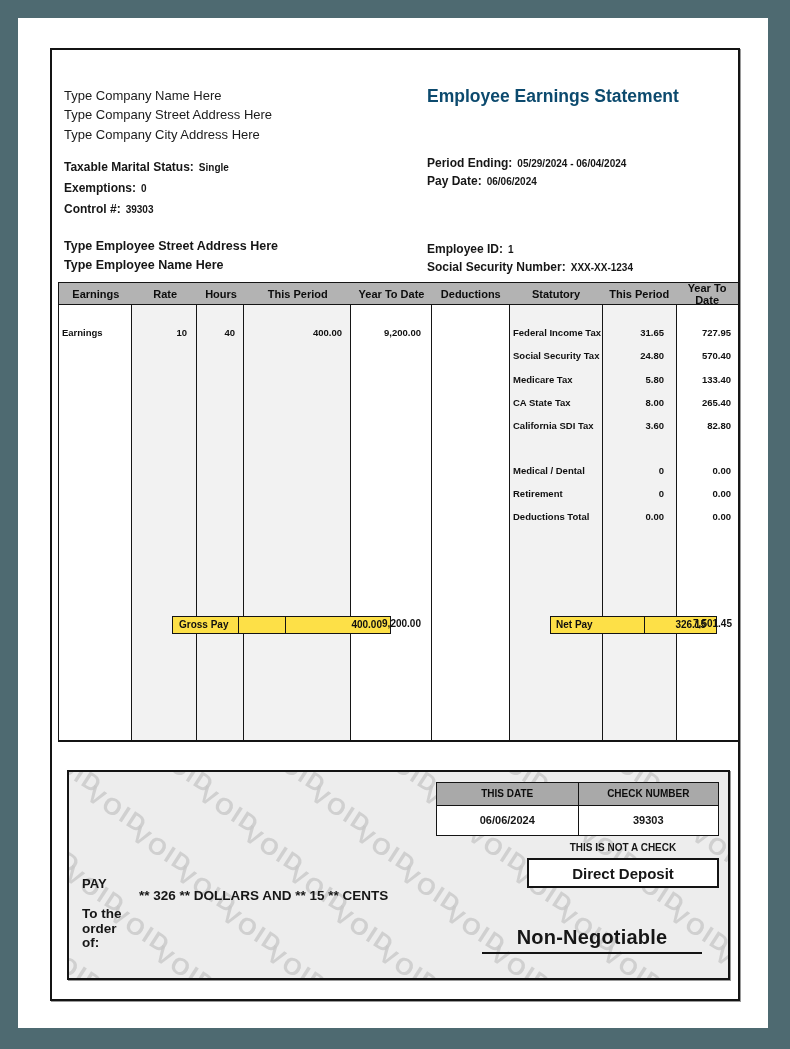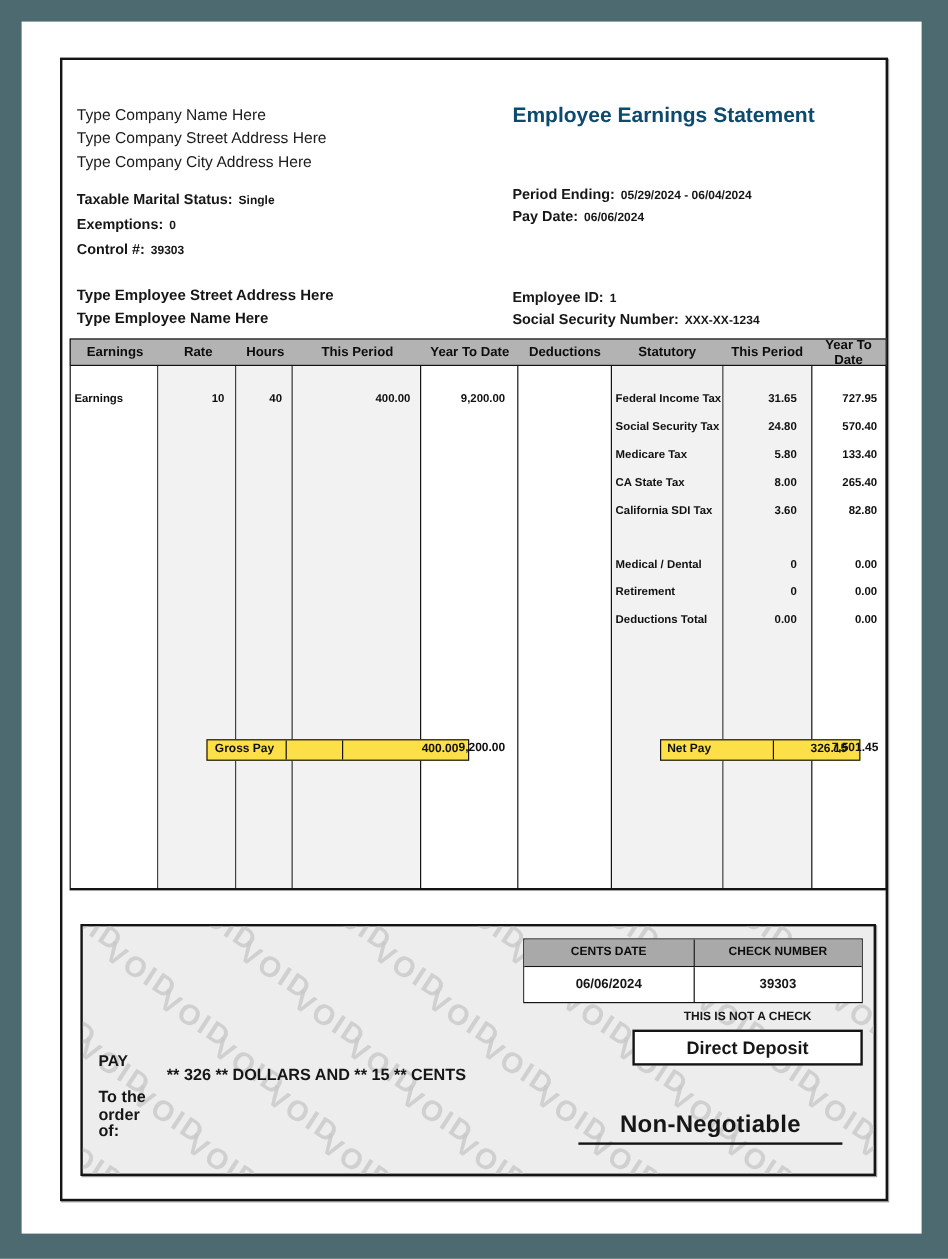--- a/index.html
+++ b/index.html
@@ -267,21 +267,21 @@
           <span class="wm" style="left: 83px; top: 184px;">VOID</span>
           <span class="wm" style="left: 195px; top: 184px;">VOID</span>
           <span class="wm" style="left: 307px; top: 184px;">VOID</span>
           <span class="wm" style="left: 419px; top: 184px;">VOID</span>
           <span class="wm" style="left: 531px; top: 184px;">VOID</span>
           <span class="wm" style="left: 643px; top: 184px;">VOID</span>
         </div>
 
       <div class="chk-table abs">
         <div class="chk-row">
-          <div class="chk-hcell">CENTS DATE</div>
+          <div class="chk-hcell">THIS DATE</div>
           <div class="chk-hcell">CHECK NUMBER</div>
         </div>
         <div class="chk-row">
           <div class="chk-vcell">06/06/2024</div>
           <div class="chk-vcell">39303</div>
         </div>
       </div>
 
       <div class="not-check abs">THIS IS NOT A CHECK</div>
       <div class="deposit abs">Direct Deposit</div>

